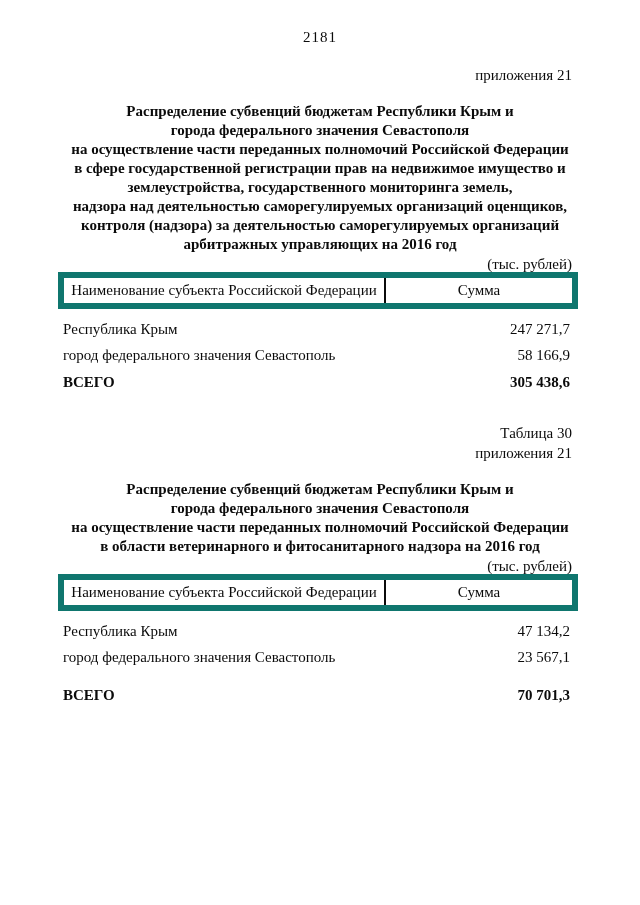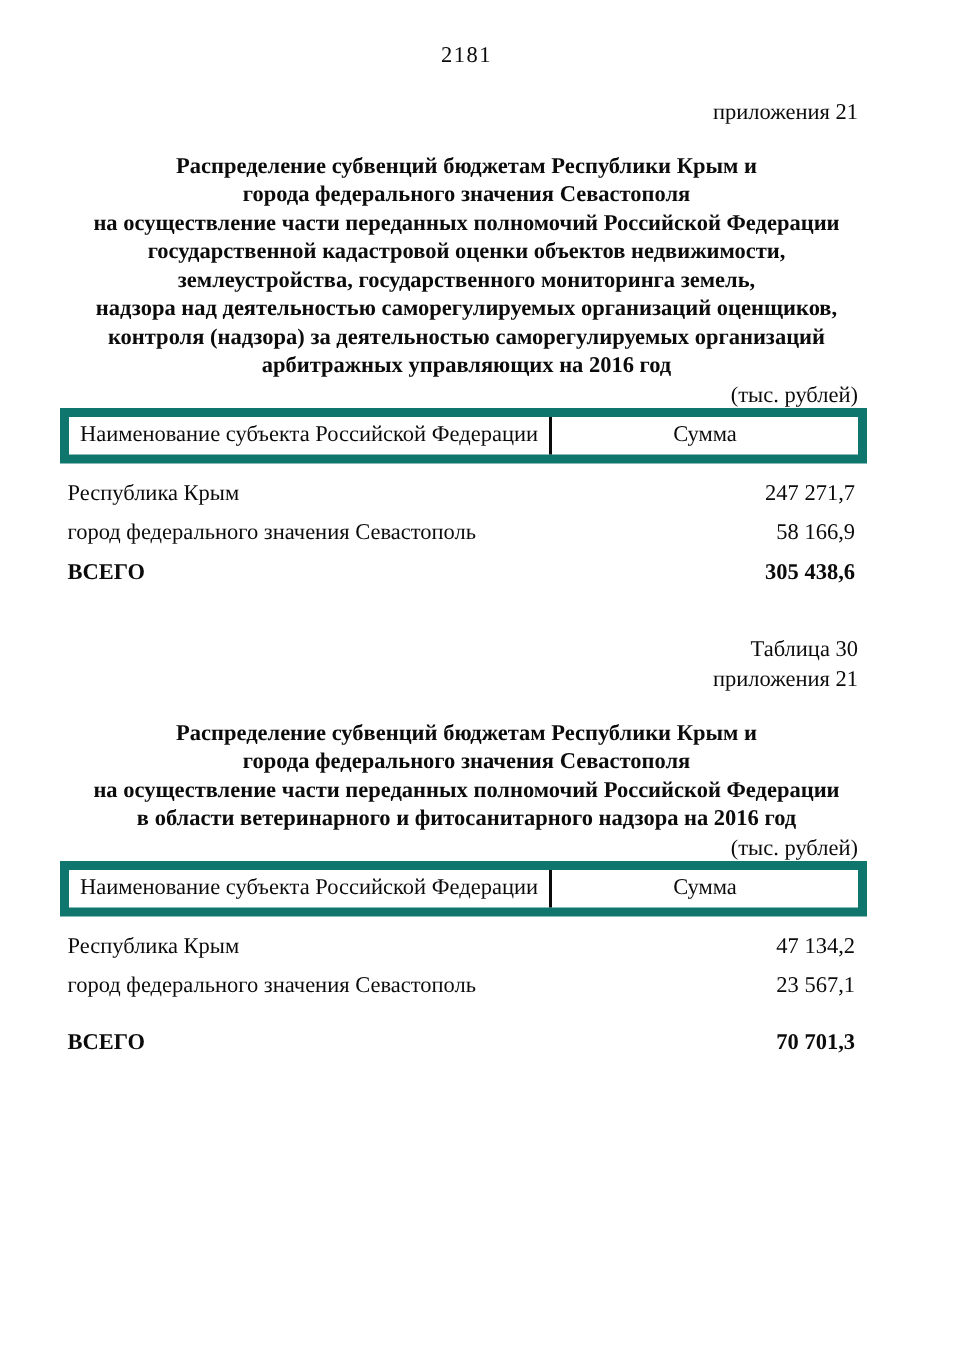--- a/index.html
+++ b/index.html
@@ -10,21 +10,21 @@
   .page {
     position: relative;
     width: 640px;
     height: 905px;
     background: #ffffff;
     color: #0b0b0b;
     font-family: "Liberation Serif", "DejaVu Serif", serif;
     font-size: 15px;
     overflow: hidden;
     box-sizing: border-box;
-    padding: 28px 63px 0 45px;
+    padding: 28px 63px 0 63px;
   }
   .page-number {
     text-align: center;
     line-height: 19px;
     letter-spacing: 1px;
   }
   .caption-block {
     text-align: right;
     line-height: 20px;
     padding-right: 5px;
@@ -96,21 +96,21 @@
   <div class="section-1">
     <div class="caption-block first">
       <div>приложения 21</div>
     </div>
 
     <div class="doc-title">
 
     <div>Распределение субвенций бюджетам Республики Крым и</div>
         <div>города федерального значения Севастополя</div>
         <div>на осуществление части переданных полномочий Российской Федерации</div>
-        <div>государственной кадастровой оценки объектов недвижимости,</div>
+        <div>в сфере государственной регистрации прав на недвижимое имущество и</div>
         <div>землеустройства, государственного мониторинга земель,</div>
         <div>надзора над деятельностью саморегулируемых организаций оценщиков,</div>
         <div>контроля (надзора) за деятельностью саморегулируемых организаций</div>
         <div>арбитражных управляющих на 2016 год</div>
       </div>
 
     <div class="units-label">(тыс. рублей)</div>
 
     <div class="subjects-table">
       <div class="table-header">

